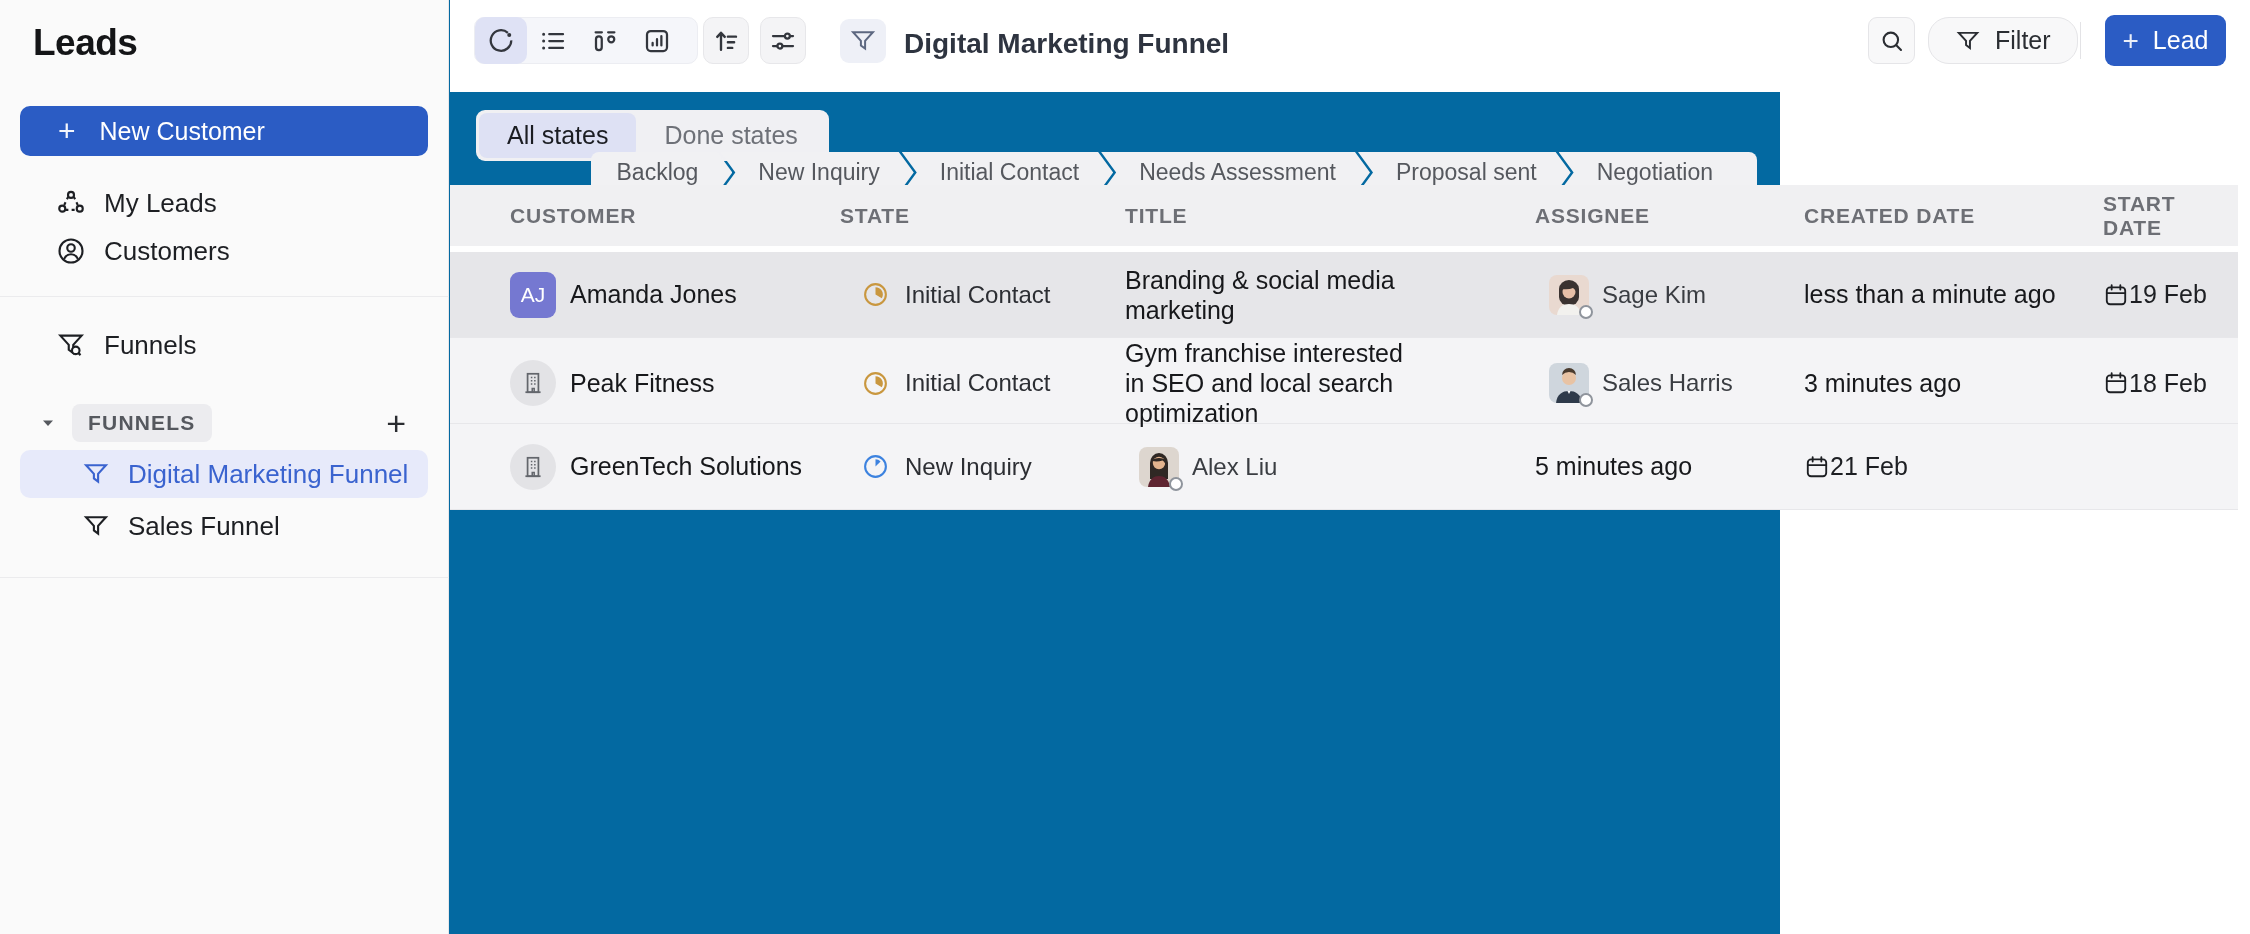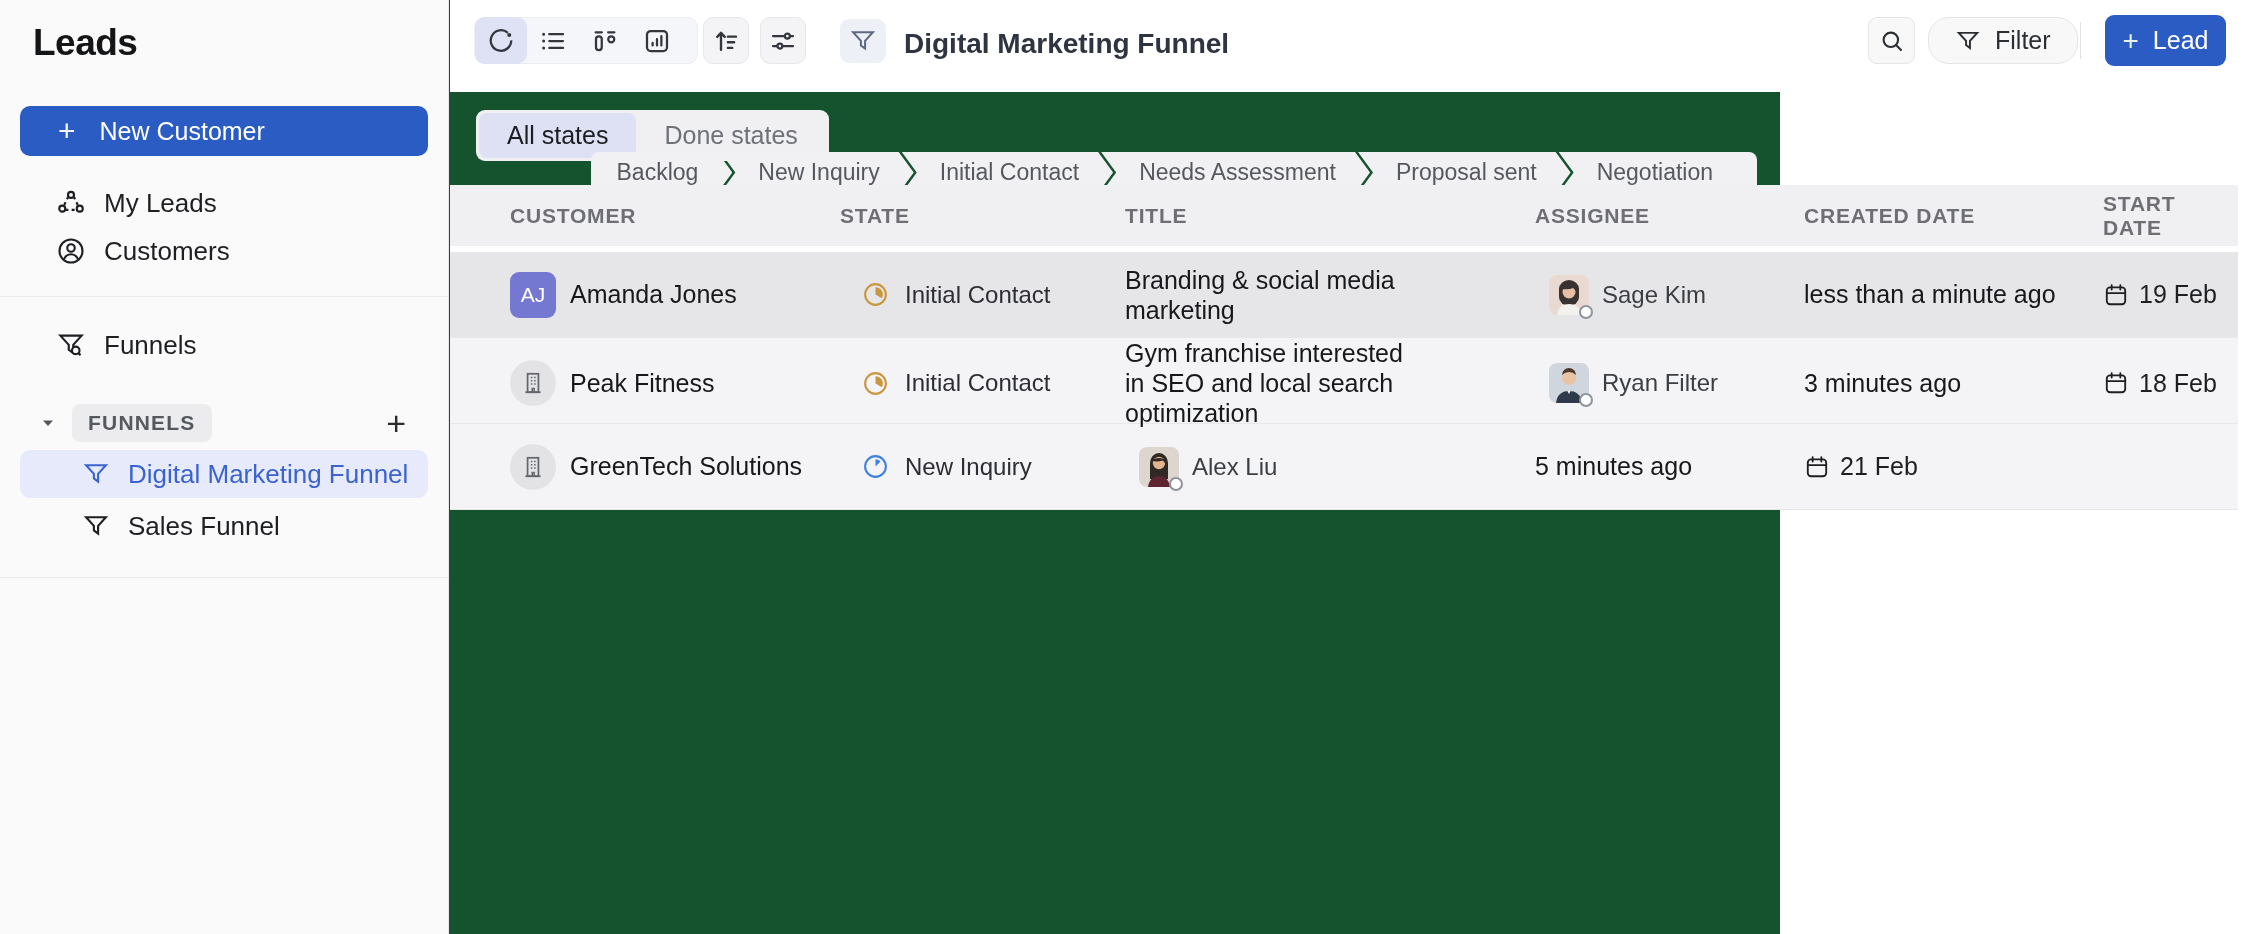--- a/index.html
+++ b/index.html
@@ -3,21 +3,21 @@
 <meta charset="utf-8">
 <style>
   * { box-sizing: border-box; margin: 0; padding: 0; }
   html,body { width: 2250px; height: 934px; }
   body {
     font-family: "Liberation Sans", sans-serif;
     background: #ffffff;
     color: #1d1f23;
     overflow: hidden;
   }
-  .app { position: relative; width: 1780px; height: 934px; background:#14532d; }
+  .app { position: relative; width: 1780px; height: 934px; background:#0369a1; }
 
   
   .sidebar {
     position: absolute; left: 0; top: 0; width: 449px; height: 934px;
     background: #fafafa;
     border-right: 1px solid #e7e7e9;
   }
   .sidebar-title {
     position: absolute; left: 33px; top: 22px;
     font-size: 37px; font-weight: 700; color: #141517; letter-spacing: -0.5px;
@@ -148,21 +148,21 @@
   .tr.highlight { background: #e6e6e9; }
   .cell { display: flex; align-items: center; min-width: 0; }
   .c1.cell { padding-left: 60px; gap: 14px; }
   .c2.cell { padding-left: 22px; gap: 16px; }
   .c4.cell { padding-left: 14px; gap: 13px; }
   .cust-name { font-size: 25px; color: #17181b; white-space: nowrap; }
   .state-label { font-size: 24px; color: #2c2e33; white-space: nowrap; }
   .title-text { font-size: 25px; line-height: 30px; color: #17181b; max-width: 300px; }
   .assignee-name { font-size: 24px; color: #3a3d42; white-space: nowrap; }
   .created-text { font-size: 25px; color: #17181b; white-space: nowrap; }
-  .date-cell { gap: 10px; font-size: 25px; color: #1d1f23; }
+  .date-cell { font-size: 25px; color: #1d1f23; }
 
   
   .avatar-initials {
     width: 46px; height: 46px; border-radius: 9px; background: #7578d1;
     color: #fff; font-size: 21px; font-weight: 500;
     display: flex; align-items: center; justify-content: center; flex: 0 0 auto;
   }
   .avatar-company {
     width: 46px; height: 46px; border-radius: 50%; background: #e3e3e6;
     display: flex; align-items: center; justify-content: center; color: #63666c; flex: 0 0 auto;
@@ -405,21 +405,21 @@
         <div class="avatar-photo">
           <svg class="portrait" width="40" height="40" viewBox="0 0 40 40">
             <rect width="40" height="40" fill="#cfd6dd"></rect>
             <circle cx="20" cy="15" r="7" fill="#e8c3a4"></circle>
             <path d="M13 12 a7 7 0 0 1 14 0 q-3 -3 -7 -3 t-7 3 z" fill="#4a3b2e"></path>
             <path d="M7 40 c1 -9 6.5 -12 13 -12 s12 3 13 12 z" fill="#2e3a4a"></path>
             <path d="M18.5 28 l1.5 3 1.5 -3 z" fill="#fff"></path>
           </svg>
           <span class="status-dot"></span>
         </div>
-        <span class="assignee-name">Ryan Filter</span>
+        <span class="assignee-name">Sales Harris</span>
       </div>
       <div class="cell c5">
         <span class="created-text">3 minutes ago</span>
       </div>
       <div class="cell c6 date-cell">
         <svg width="26" height="26" viewBox="0 0 24 24" fill="none" stroke="#1d1f23" stroke-width="1.7" stroke-linecap="round">
           <rect x="3.5" y="5" width="17" height="15.5" rx="3"></rect>
             <path d="M8 3 v4 M16 3 v4 M3.5 10.2 h17"></path>
         </svg>
         <span>18 Feb</span>

